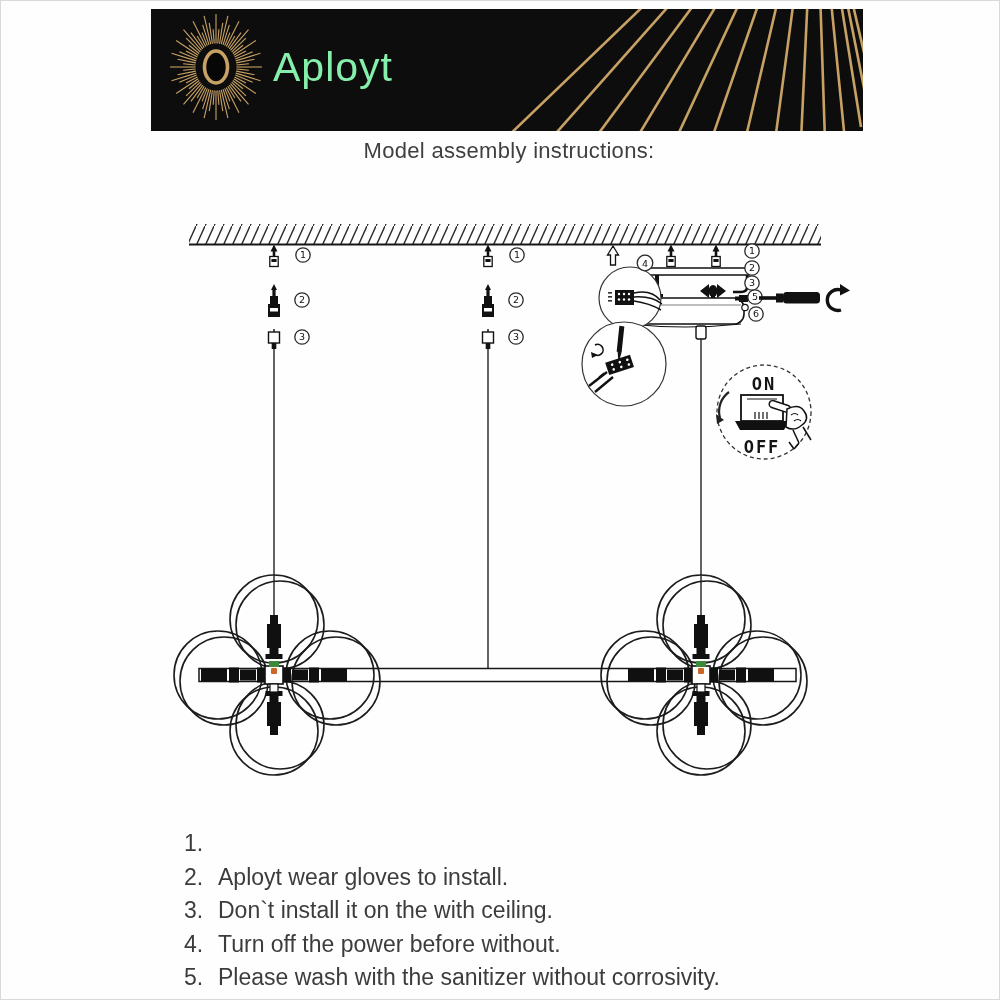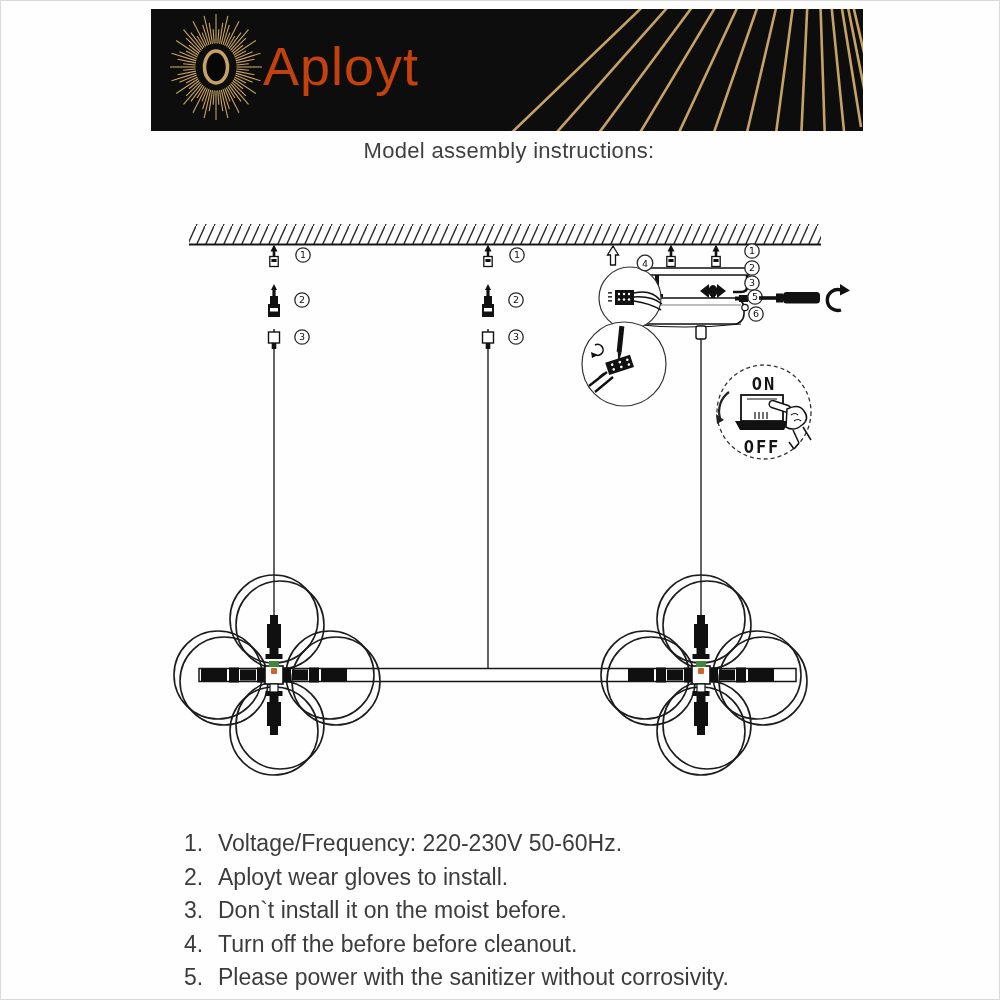--- a/index.html
+++ b/index.html
@@ -2,21 +2,21 @@
 <html><head>
 <meta charset="utf-8">
 <style>
   html,body{margin:0;padding:0;}
   body{width:1000px;height:1000px;background:#fff;font-family:"Liberation Sans",sans-serif;position:relative;overflow:hidden;}
   .page{position:absolute;inset:0;background:#fefefe;border:1px solid #d9d9d9;box-sizing:border-box;}
   
   .banner{position:absolute;left:150px;top:8px;width:712px;height:122px;background:#0d0d0d;overflow:hidden;}
   .banner svg{position:absolute;left:0;top:0;}
   .brand{position:absolute;left:112px;top:50%;transform:translateY(-56%);width:140px;text-align:center;
-         color:#c2410c;font-size:54px;font-weight:400;letter-spacing:1px;font-family:"Liberation Sans",sans-serif;}
+         color:#86efac;font-size:41px;font-weight:400;letter-spacing:1px;font-family:"Liberation Sans",sans-serif;}
   
   .title-block{position:absolute;left:0;top:136px;width:1000px;text-align:center;color:#3f3f3f;
                font-size:22px;line-height:28px;letter-spacing:.3px;padding-left:8px;}
   
   .diagram{position:absolute;left:150px;top:205px;width:720px;height:600px;}
   .co circle{fill:#fff;stroke:#2a2a2a;stroke-width:1.3;}
   .co text{font-family:"DejaVu Sans",sans-serif;font-size:9.5px;fill:#111;text-anchor:middle;}
   .swlabel{font-family:"DejaVu Sans Mono",monospace;font-weight:bold;font-size:17px;fill:#141414;
            text-anchor:middle;letter-spacing:2px;}
   
@@ -384,37 +384,36 @@
           <line x1="638" y1="236" x2="643" y2="243"></line>
             <line x1="648" y1="237" x2="643" y2="243"></line>
         </g>
       </g>
     </g>
   </svg>
 
   <div class="instructions">
     <div class="inst-row">
       <span class="inst-num">1.</span>
-      <span class="inst-text">Voltage/Frequency: 220-230V 50-60Hz.</span>
     </div>
     <div class="inst-row">
       <span class="inst-num">2.</span>
       <span class="inst-text">Aployt wear gloves to install.</span>
     </div>
     <div class="inst-row">
       <span class="inst-num">3.</span>
-      <span class="inst-text">Don`t install it on the moist before.</span>
+      <span class="inst-text">Don`t install it on the with ceiling.</span>
     </div>
     <div class="inst-row">
       <span class="inst-num">4.</span>
-      <span class="inst-text">Turn off the before before cleanout.</span>
+      <span class="inst-text">Turn off the power before without.</span>
     </div>
     <div class="inst-row">
       <span class="inst-num">5.</span>
-      <span class="inst-text">Please power with the sanitizer without corrosivity.</span>
+      <span class="inst-text">Please wash with the sanitizer without corrosivity.</span>
     </div>
     <div class="inst-row">
       <span class="inst-num">6.</span>
       <span class="inst-text">The use of lamps is permissible: 15xG9 max 20W.</span>
     </div>
   </div>
 
 </div>
 
 </body></html>

